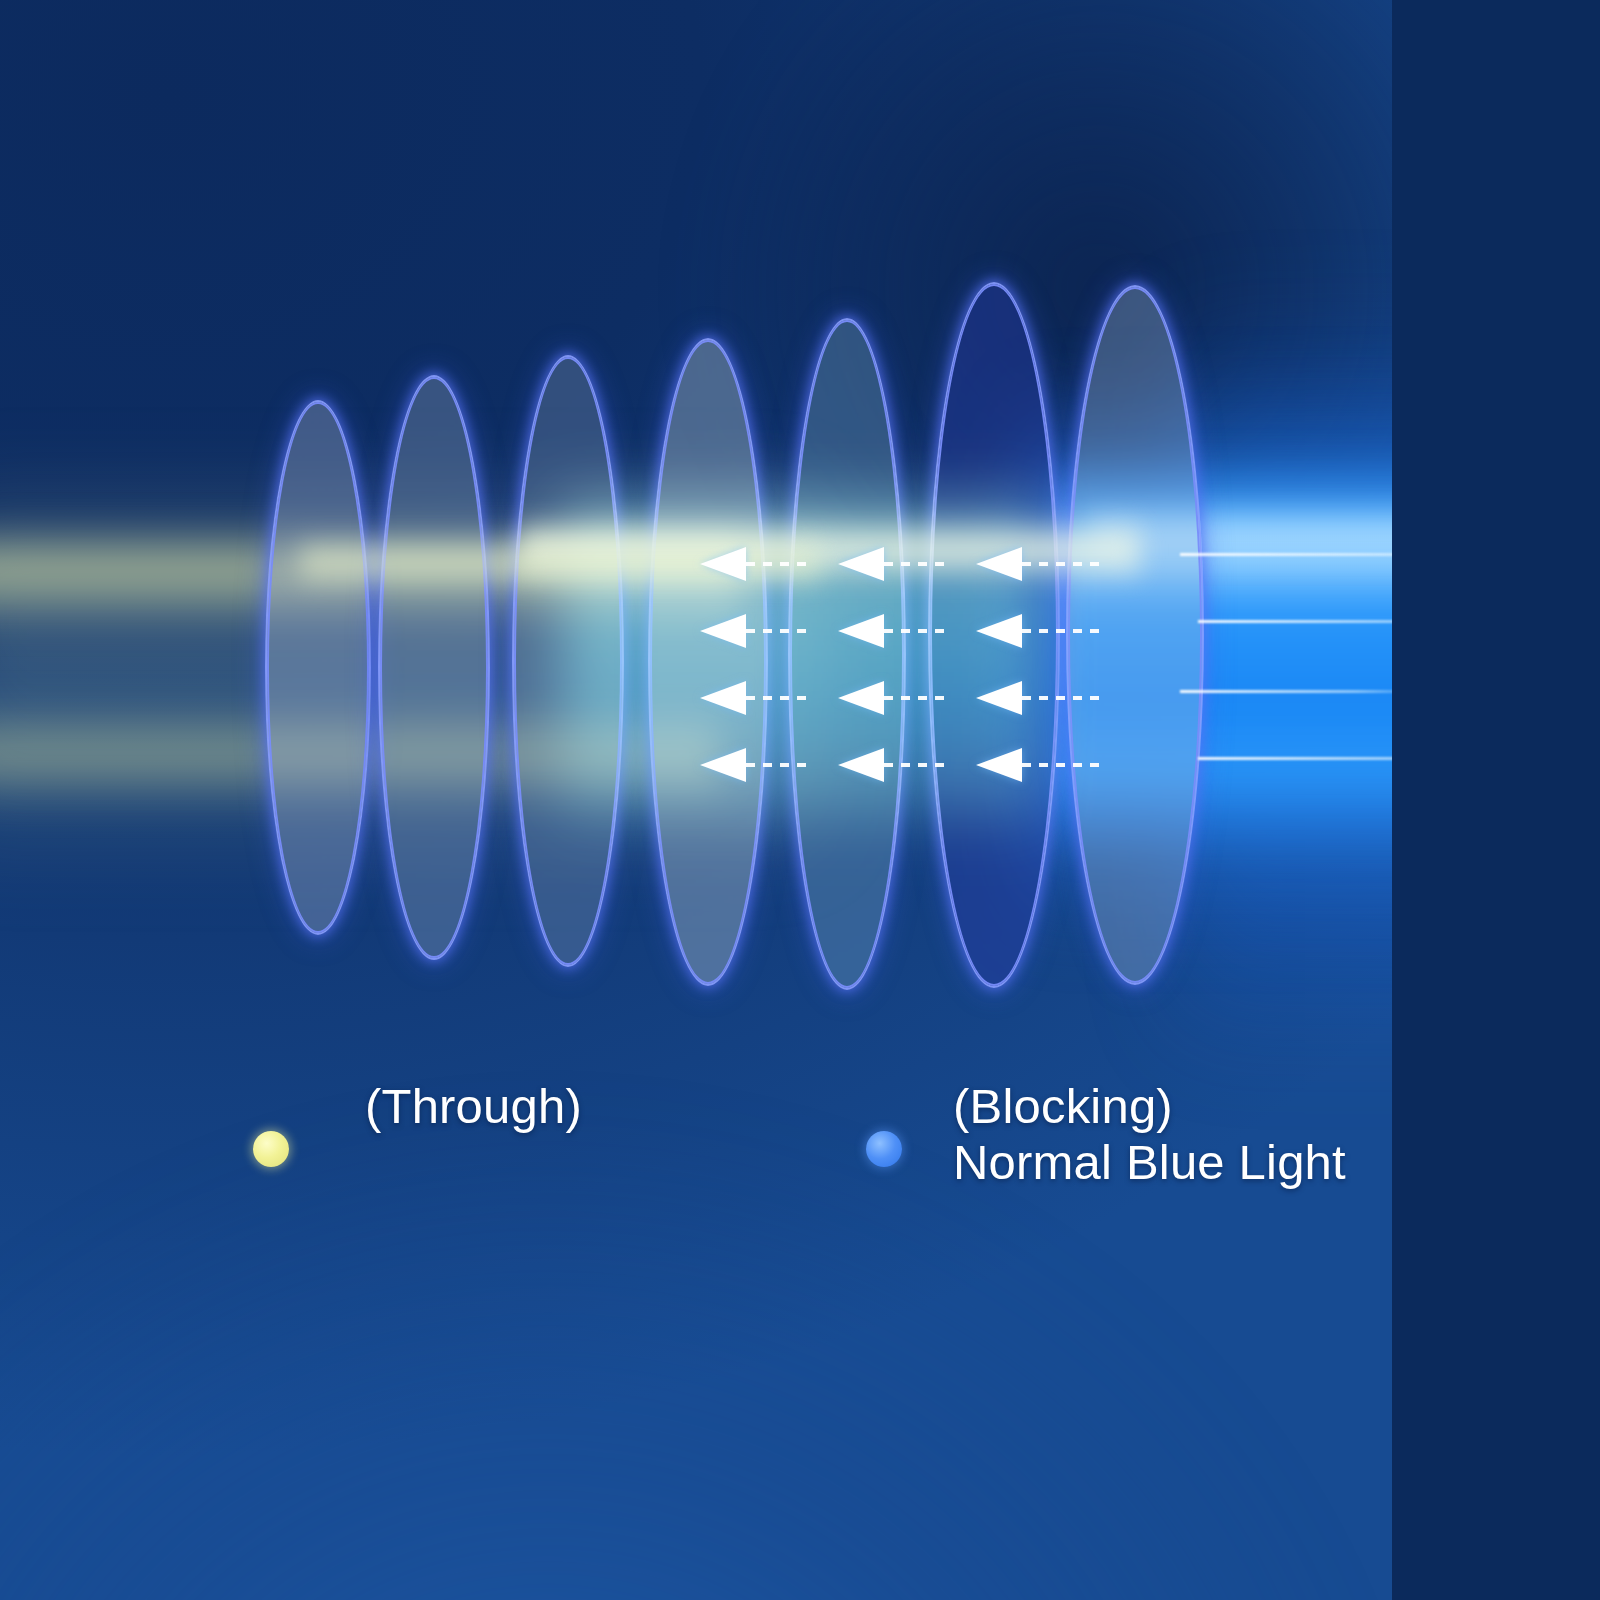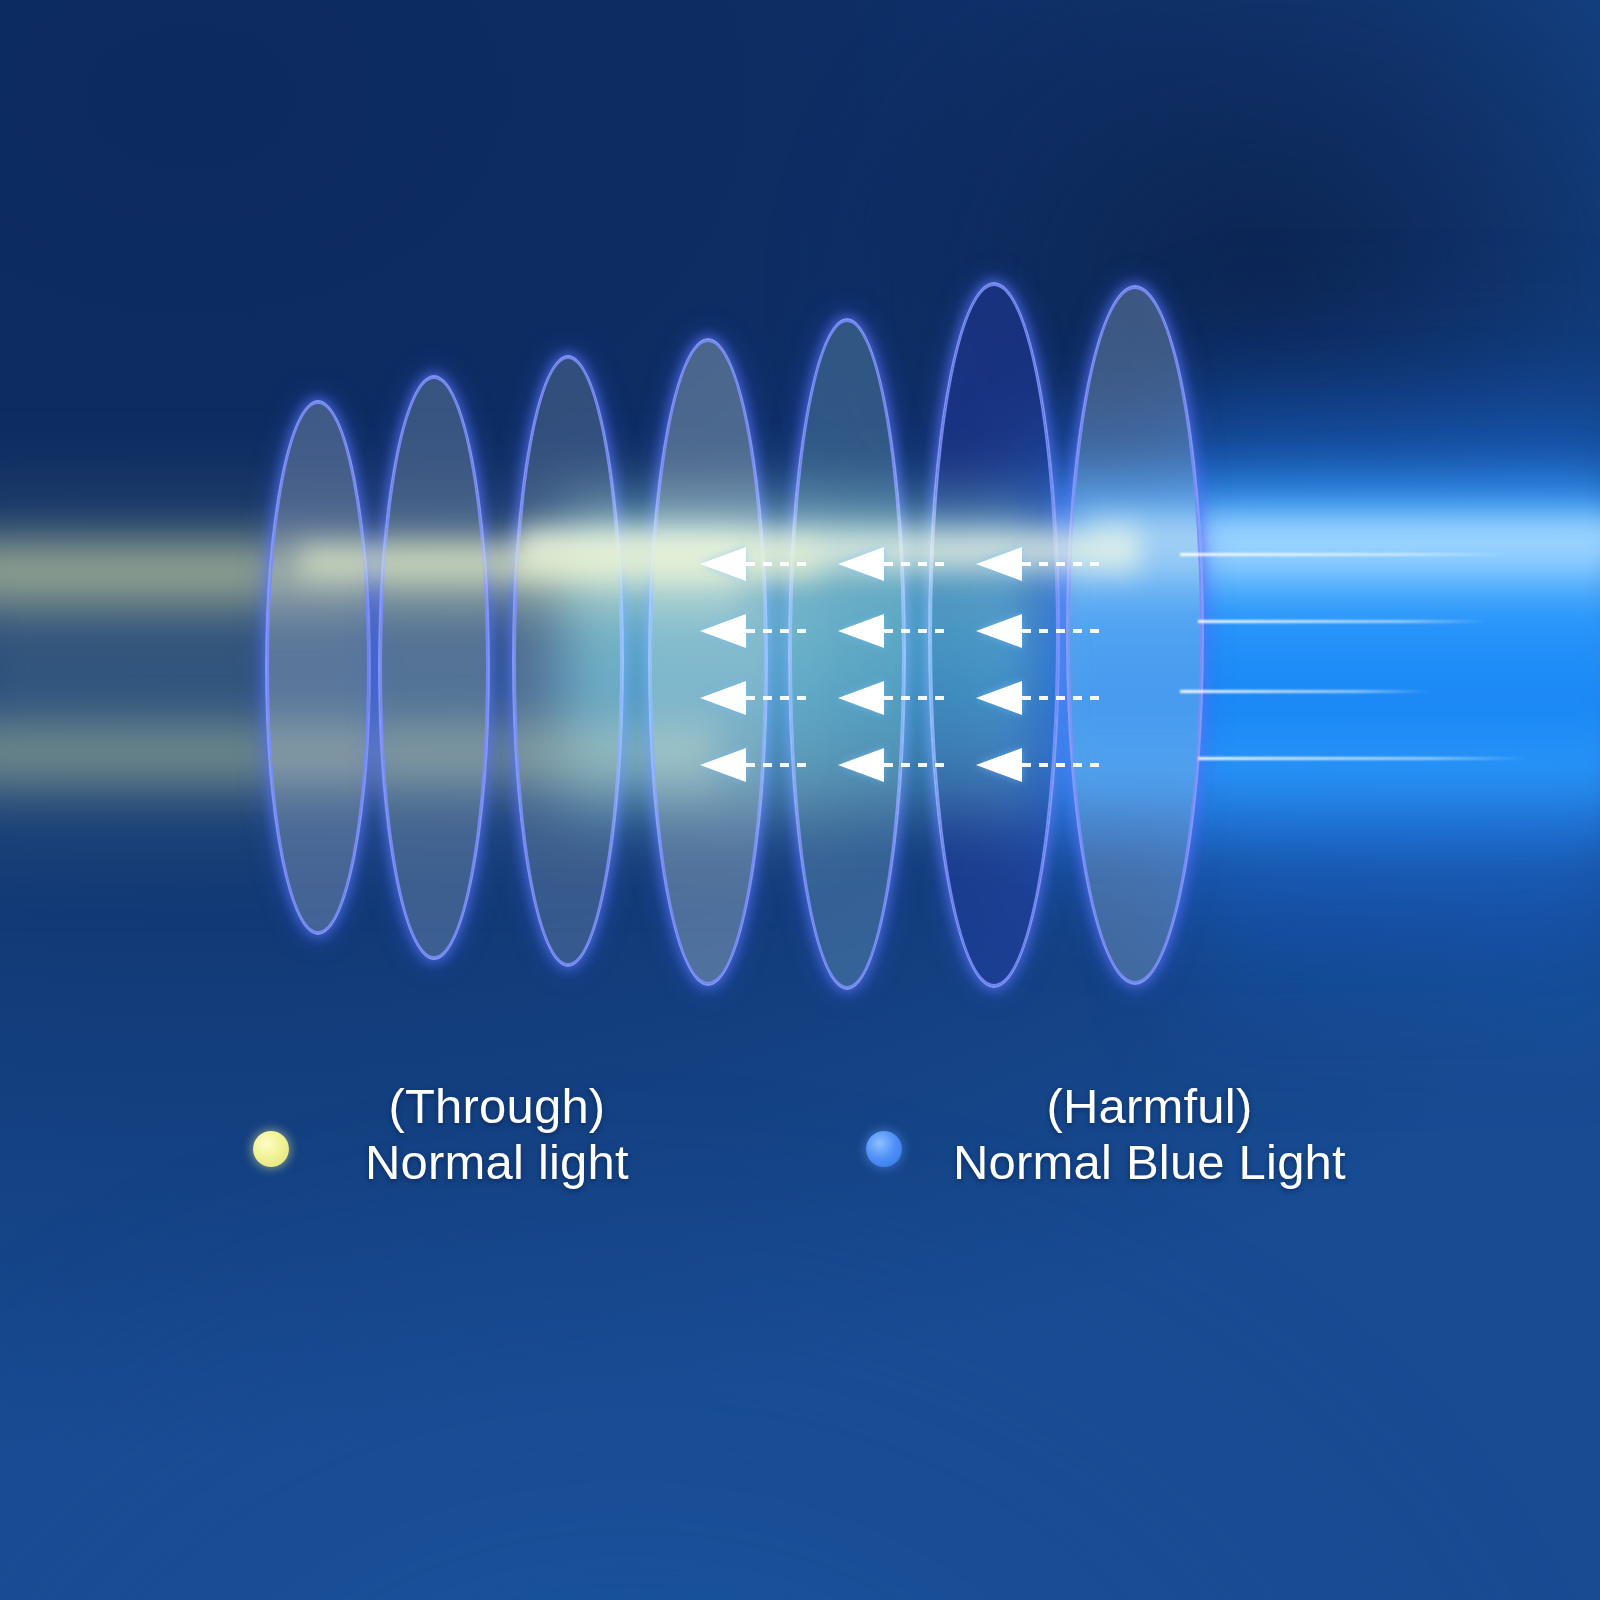--- a/index.html
+++ b/index.html
@@ -2,26 +2,25 @@
 <html><head>
 <meta charset="utf-8">
 <style>
   html, body {
     margin: 0;
     padding: 0;
     background: #0b2a5c;
   }
   #stage {
     position: relative;
-    width: 1600px;
+    width: 1392px;
     height: 1600px;
     overflow: hidden;
     font-family: "Liberation Sans", sans-serif;
     background: #123168;
-    text-align: center;
   }
 
   
   .bg-base {
     position: absolute; inset: 0;
     background:
       radial-gradient(120% 85% at 12% 6%,  #0c2a5e 0%, #0d2d63 32%, #123a77 62%, #174b92 100%),
       linear-gradient(170deg, #0b2755 0%, #102f63 28%, #14417f 62%, #1a4e96 100%);
   }
   .bg-glow-bottom {
@@ -298,23 +297,22 @@
       <div class="arrow" style="left: 976px; top: 748px;">
         <div class="head"></div>
         <div class="tail" style="width: 78px;"></div>
       </div>
     </div>
 
   <div class="legend">
     <div class="dot yellow" style="left:253px; top:1131px; width:36px; height:36px;"></div>
     <div class="legend-text" style="left:365px; top:1078px;">
       <span class="l1">(Through)</span>
-      <span class="l2">Normal light</span>
     </div>
 
     <div class="dot blue" style="left:866px; top:1131px; width:36px; height:36px;"></div>
     <div class="legend-text" style="left:953px; top:1078px;">
-      <span class="l1">(Harmful)</span>
+      <span class="l1">(Blocking)</span>
       <span class="l2">Normal Blue Light</span>
     </div>
   </div>
 
 </div>
 
 </body></html>

